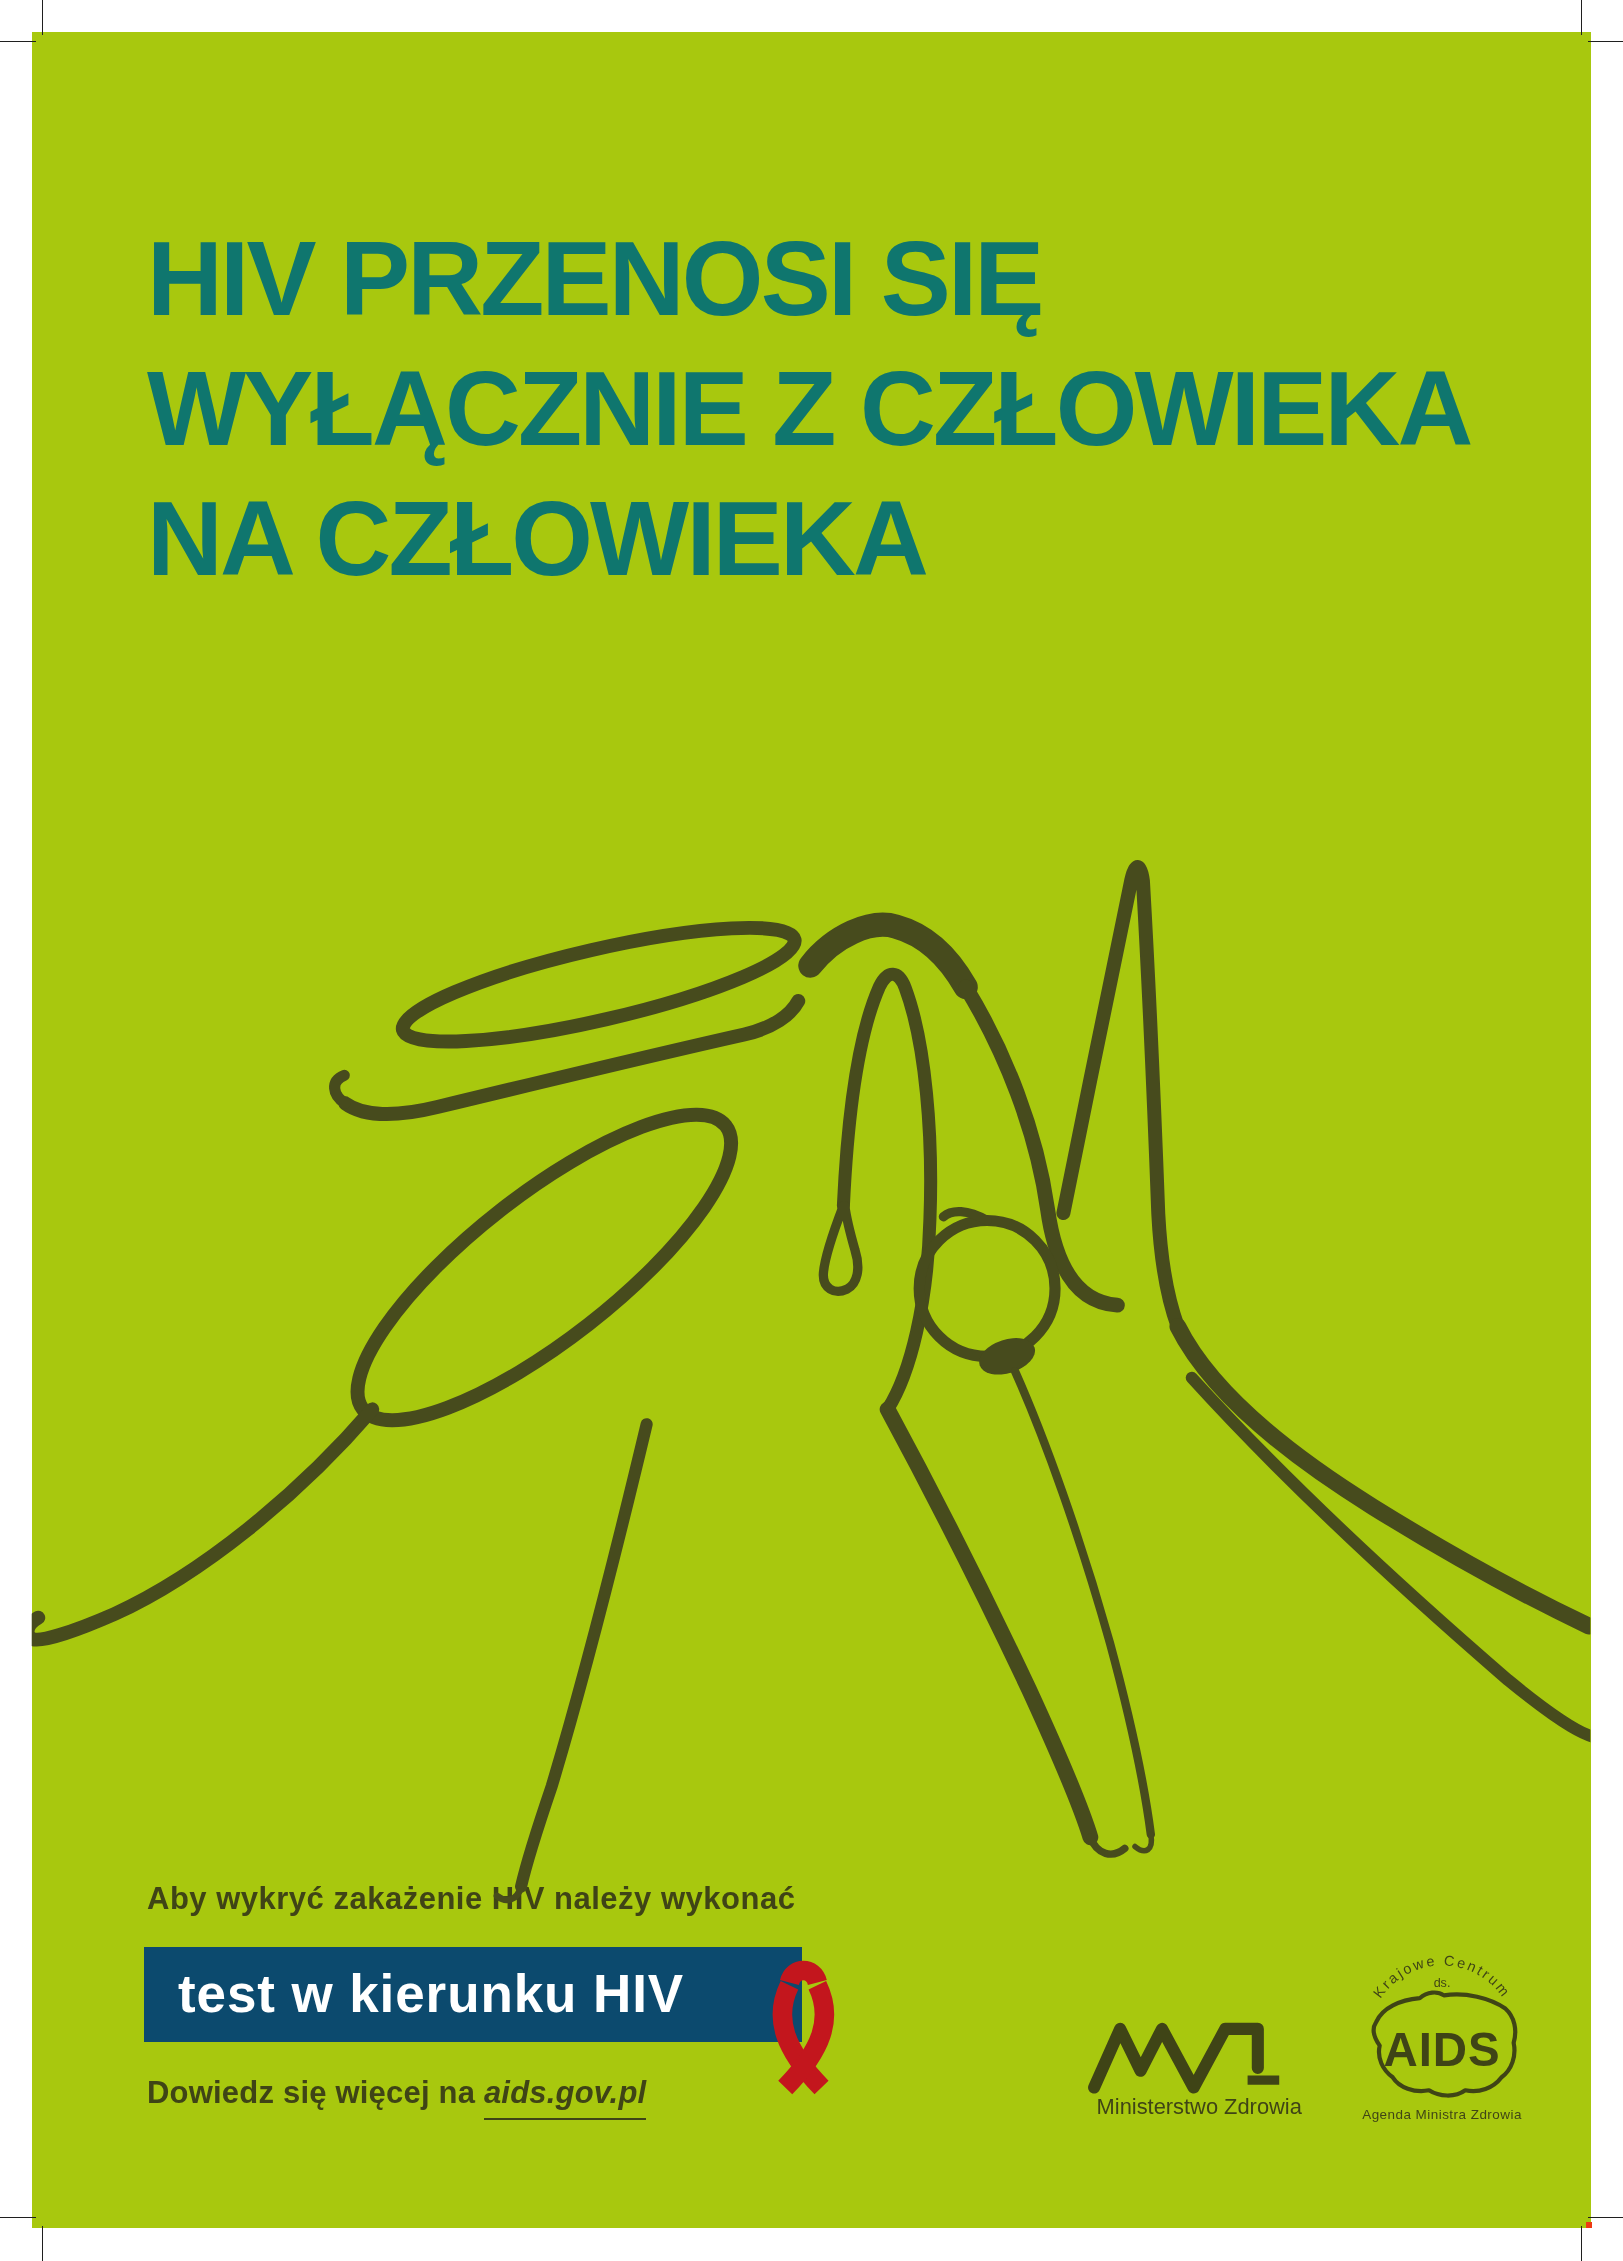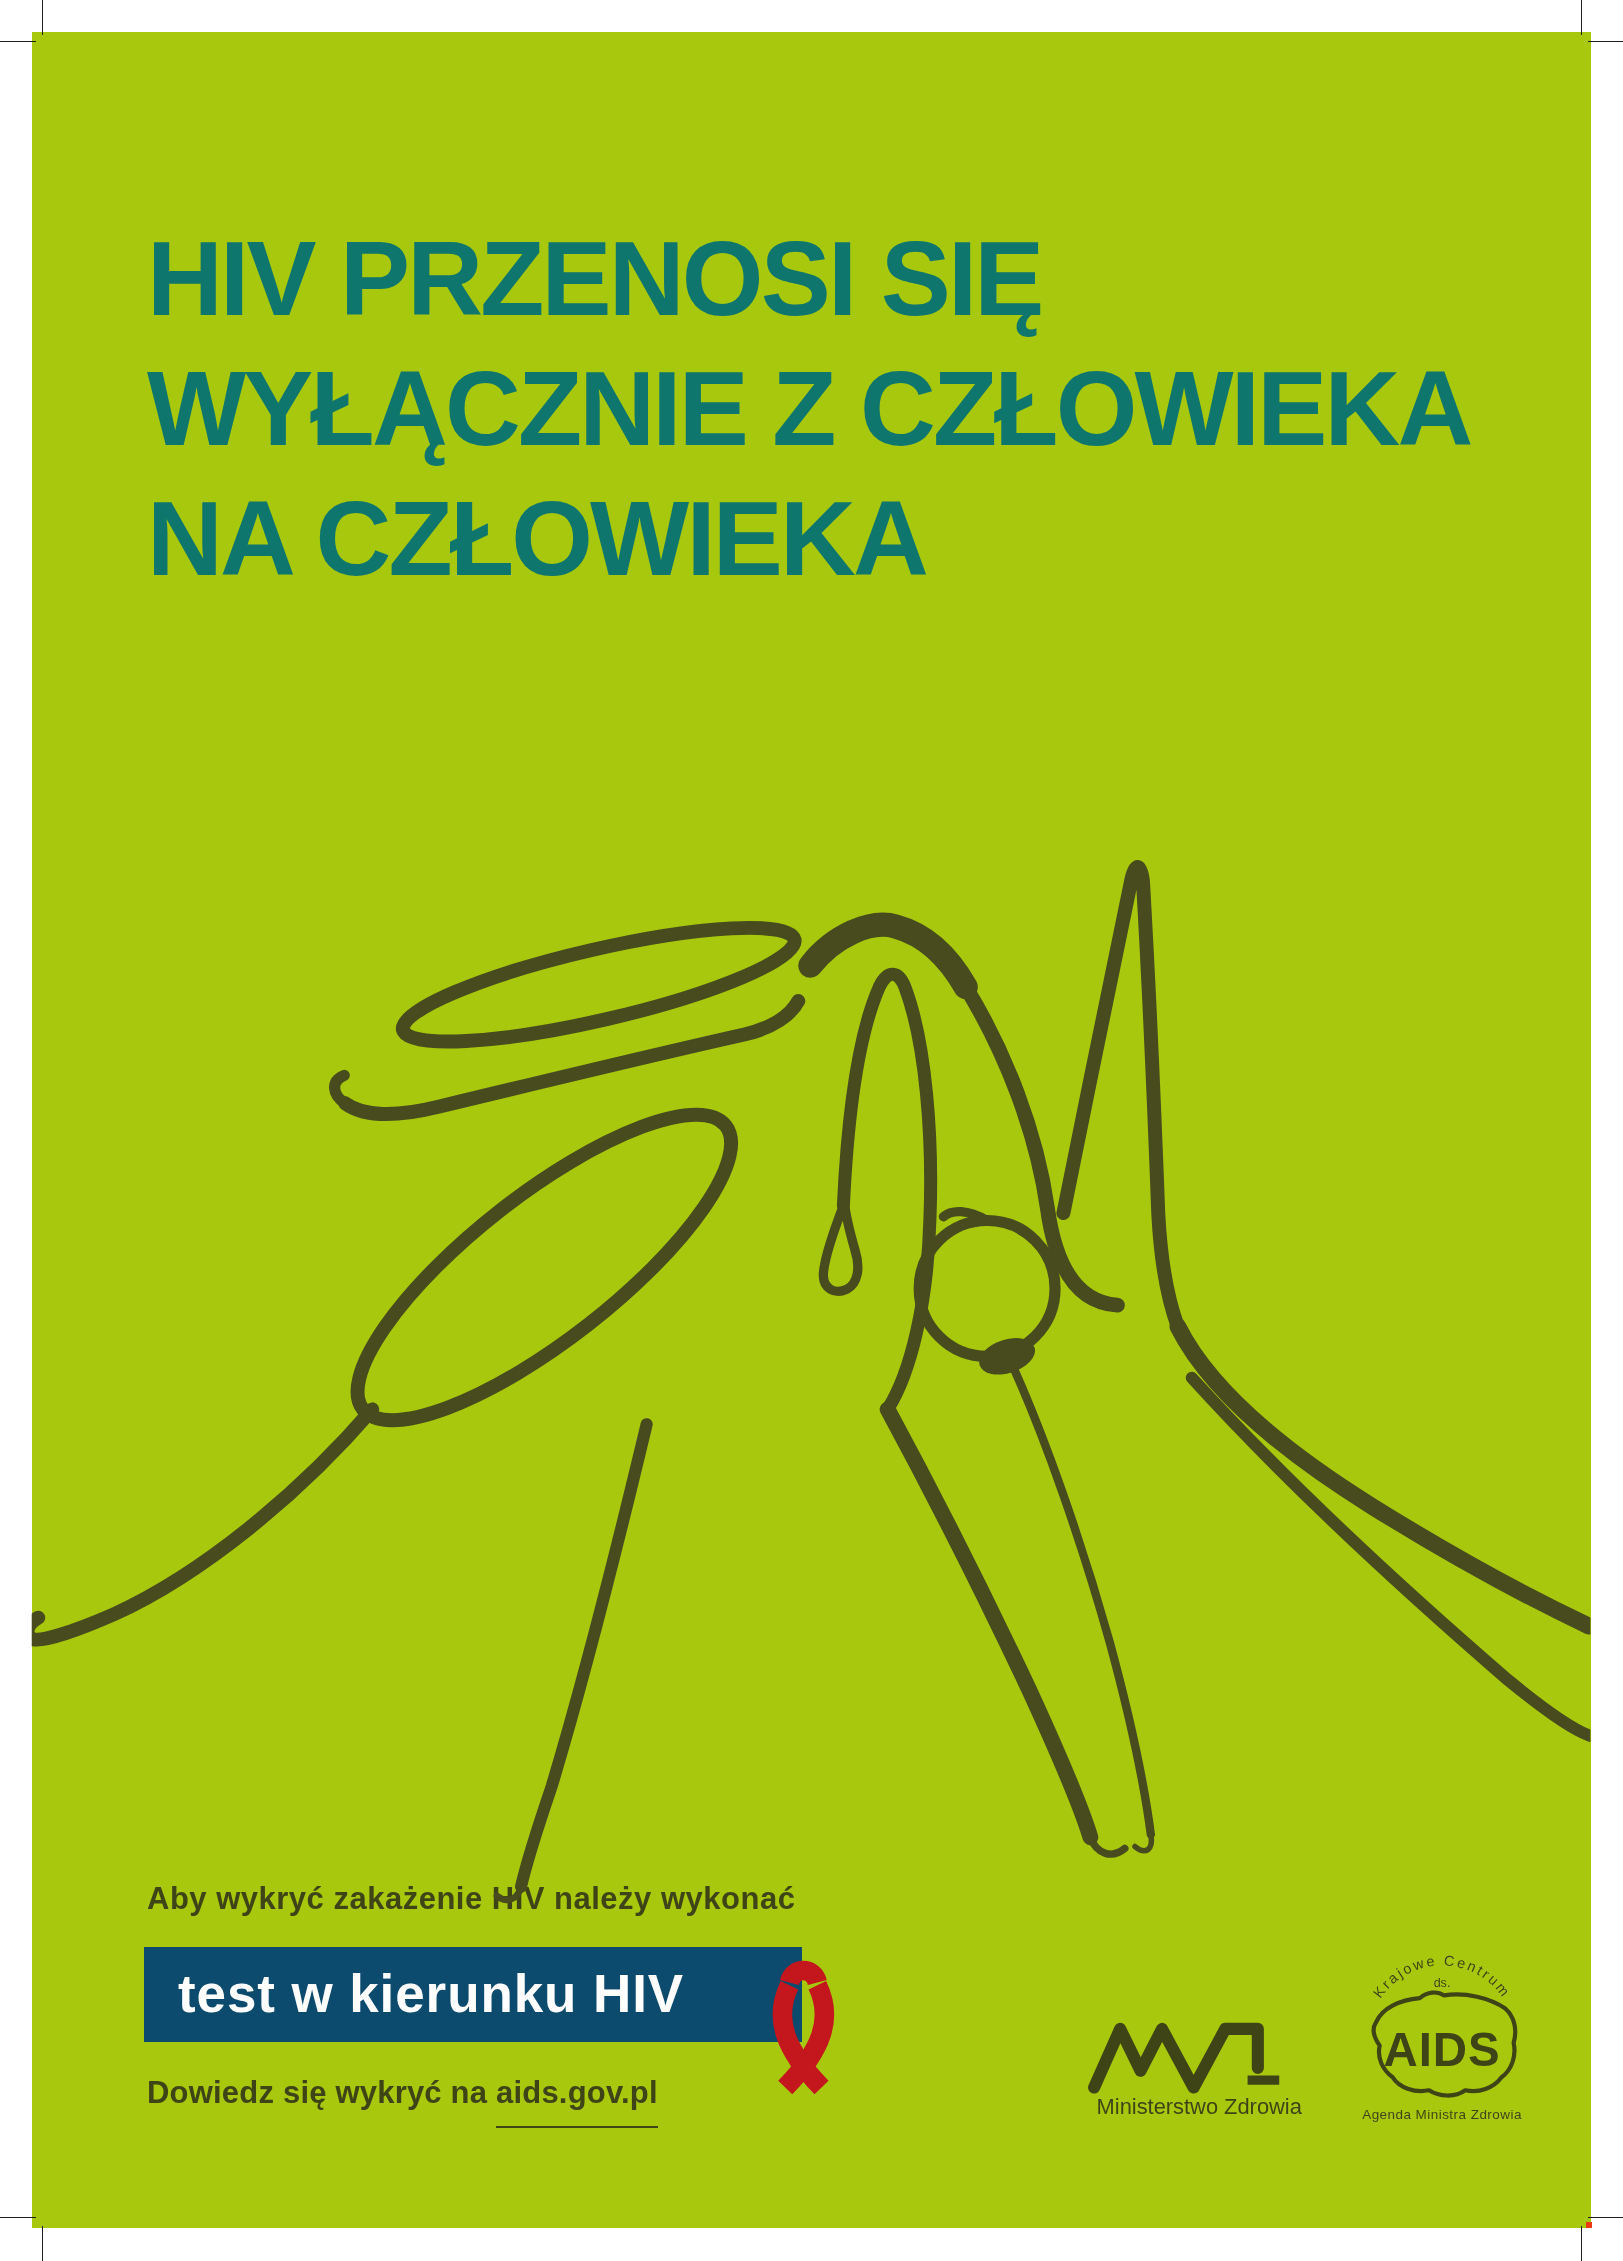--- a/index.html
+++ b/index.html
@@ -50,22 +50,22 @@
     color:#ffffff; font-weight:bold;
     font-size:53px; letter-spacing:0.9px; white-space:nowrap;
   }
   .more-info {
     position:absolute; left:147px; top:2074px;
     color:#3f4416; font-weight:bold;
     font-size:31px; line-height:37px; letter-spacing:0.2px;
     white-space:nowrap;
   }
   .more-info .link {
-    border-bottom:2.8px solid #3f4416; padding-bottom:16px;
-    color:#3f4416; text-decoration:none;
+    border-bottom:2.8px solid #3f4416; padding-bottom:8px;
+    color:#3f4416; text-decoration:none;font-style:italic;
   }
   svg.overlay { position:absolute; left:0; top:0; width:1624px; height:2261px; }
   svg text { font-family:"Liberation Sans", sans-serif; fill:#3f4416; }
   .ink { stroke:#474b1d; fill:none; stroke-linecap:round; stroke-linejoin:round; }
   .logo-ink { stroke:#3f4416; fill:none; }
   .ribbon { stroke:#c3161d; fill:none; }
 </style>
 </head>
 <body>
 
@@ -87,21 +87,21 @@
   <div>NA CZŁOWIEKA</div>
 </div>
 
 <div class="subtext">
 </div>
 
 <div class="cta-intro">Aby wykryć zakażenie HIV należy wykonać</div>
 <div class="cta-box">
   <span>test w kierunku HIV</span>
 </div>
-<div class="more-info"><span>Dowiedz się wykryć na </span><a href="#" class="link">aids.gov.pl</a></div>
+<div class="more-info"><span>Dowiedz się więcej na </span><a href="#" class="link">aids.gov.pl</a></div>
 
 <svg class="overlay" viewBox="0 0 3491 4861">
   <defs>
     <clipPath id="greenclip">
         <rect x="68" y="68" width="3351" height="4721"></rect>
       </clipPath>
     <path id="arcK" d="M 2946 4352 A 157 157 0 0 1 3254 4352"></path>
   </defs>
 
   <g clip-path="url(#greenclip)">

